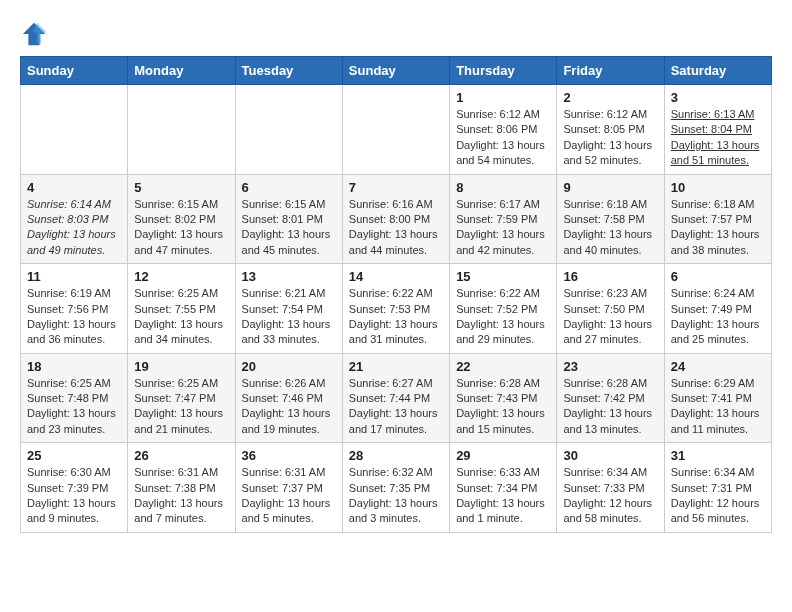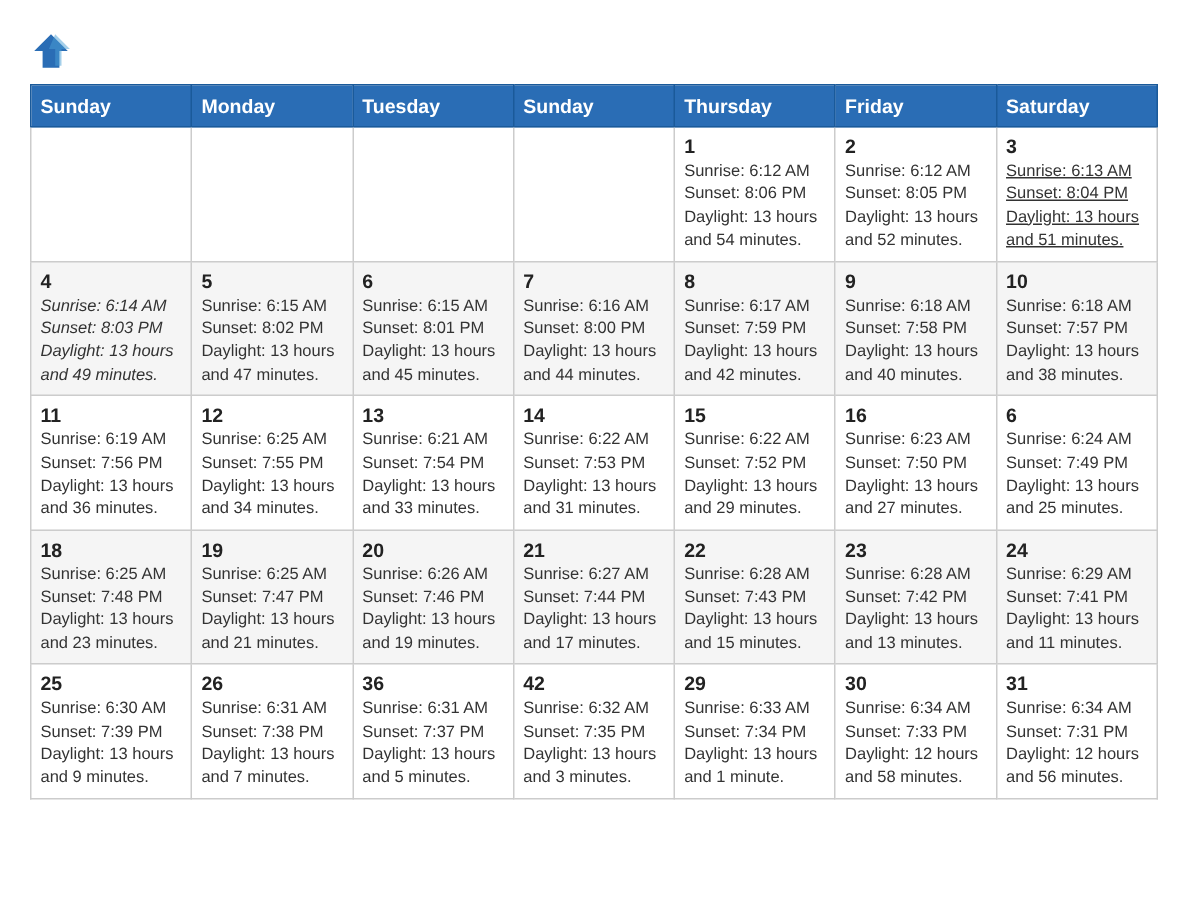--- a/index.html
+++ b/index.html
@@ -312,21 +312,21 @@
 and 7 minutes.</div>
         </td>
         <td>
           <div class="day-num">36</div>
           <div class="day-info" style="white-space: pre-line;">Sunrise: 6:31 AM
 Sunset: 7:37 PM
 Daylight: 13 hours
 and 5 minutes.</div>
         </td>
         <td>
-          <div class="day-num">42</div>
+          <div class="day-num">28</div>
           <div class="day-info" style="white-space: pre-line;">Sunrise: 6:32 AM
 Sunset: 7:35 PM
 Daylight: 13 hours
 and 3 minutes.</div>
         </td>
         <td>
           <div class="day-num">29</div>
           <div class="day-info" style="white-space: pre-line;">Sunrise: 6:33 AM
 Sunset: 7:34 PM
 Daylight: 13 hours

